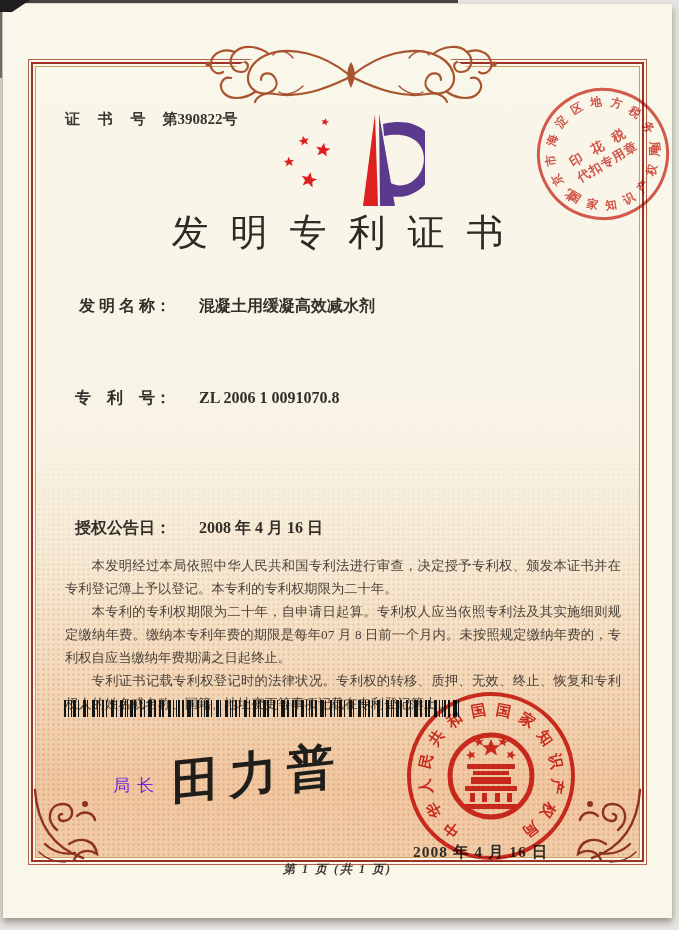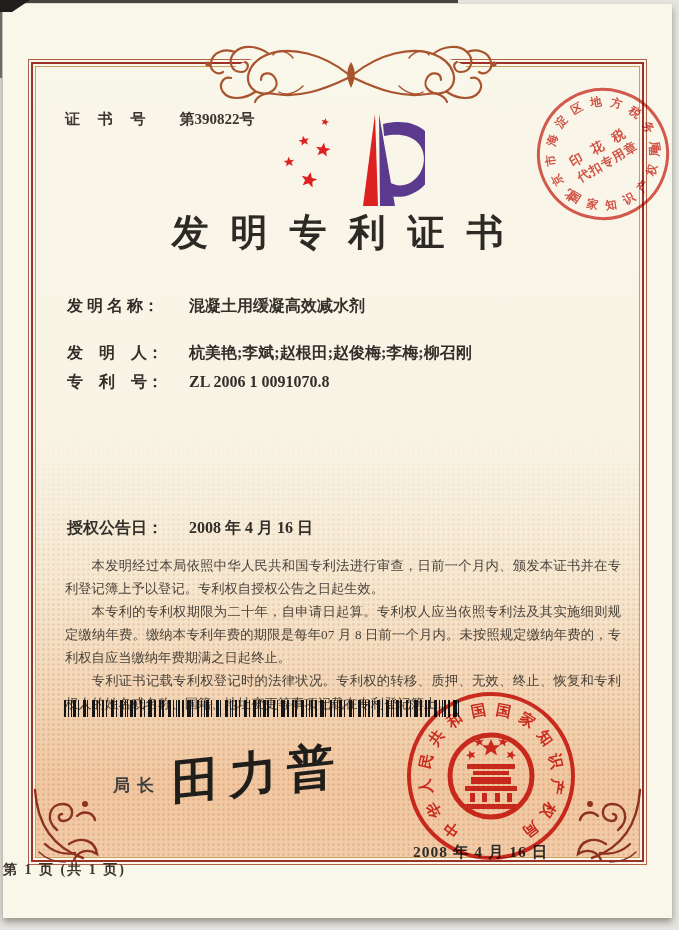--- a/index.html
+++ b/index.html
@@ -40,48 +40,48 @@
             mask-image:linear-gradient(180deg,transparent 45%,#000 78%);
   }
   .flourish{position:absolute;left:192px;top:32px;width:312px;height:72px;z-index:3;}
   .corner-orn{position:absolute;width:84px;height:84px;z-index:3;}
   .corner-orn.bl{left:24px;bottom:48px;}
   .corner-orn.br{right:24px;bottom:48px;transform:scaleX(-1);}
 
   
   .cert-no{position:absolute;left:62px;top:106px;font-size:15px;color:#3a352f;
     font-weight:600;z-index:4;}
-  .cert-no .lbl{letter-spacing:7px;margin-right:27px;}
+  .cert-no .lbl{letter-spacing:7px;margin-right:10px;}
   .logo{position:absolute;left:270px;top:94px;width:152px;height:114px;z-index:4;}
   .title{position:absolute;left:0;width:100%;top:204px;text-align:center;
-    font-size:37px;font-weight:700;color:#2d2a26;letter-spacing:22px;text-indent:22px;z-index:4;}
+    font-size:37px;font-weight:400;color:#2d2a26;letter-spacing:22px;text-indent:22px;z-index:4;}
 
   
   .field-row{position:absolute;left:64px;font-size:16px;color:#322e29;font-weight:600;
     white-space:nowrap;z-index:4;}
-  .field-row .flabel{display:inline-block;min-width:104px;}
-  .field-row .fvalue{margin-left:14px;}
-  .fr0{top:292px;} .fr1{top:339px;} .fr2{top:368px;}
+  .field-row .flabel{display:inline-block;min-width:104px;text-align:right;}
+  .field-row .fvalue{margin-left:24px;}
+  .fr0{top:292px;} .fr1{top:339px;} .fr2{top:384px;}
   .fr3{top:433px;} .fr4{top:480px;} .fr5{top:514px;}
 
   
   .body-text{position:absolute;left:62px;top:550px;width:556px;z-index:4;
     font-size:13.3px;line-height:1.73;color:#4a423a;text-align:justify;font-weight:500;}
   .body-text p{margin:0;text-indent:2em;}
 
   
   .barcode{position:absolute;left:61px;top:696px;width:395px;height:17px;z-index:4;
     background-image:
       repeating-linear-gradient(90deg,#161616 0 2px,transparent 2px 4px,#161616 4px 5px,transparent 5px 9px,#161616 9px 12px,transparent 12px 14px,#161616 14px 15px,transparent 15px 19px),
       repeating-linear-gradient(90deg,#161616 0 1px,transparent 1px 7px);
   }
 
   
-  .director{position:absolute;left:110px;top:770px;font-size:17px;color:#404040;
-    letter-spacing:7px;font-weight:700;z-index:4;}
+  .director{position:absolute;left:110px;top:770px;font-size:17px;color:#6d28d9;
+    letter-spacing:7px;font-weight:400;z-index:4;}
   .signature{position:absolute;left:168px;top:738px;font-size:48px;color:#201e1b;
     font-weight:700;letter-spacing:10px;transform:rotate(-6deg) skewX(-6deg);z-index:4;
     font-family:"DejaVu Serif","Liberation Serif",serif;}
 
   
   .seal{position:absolute;left:402px;top:686px;width:172px;height:172px;z-index:6;
     mix-blend-mode:multiply;opacity:.93;}
   .seal-ring{position:absolute;inset:2px;border:4px solid #d3241a;border-radius:50%;}
   .seal-chars span{position:absolute;color:#d3241a;font-weight:700;line-height:1;}
   .seal-emblem{position:absolute;left:39px;top:36px;width:94px;height:100px;}
@@ -92,22 +92,22 @@
   .tax-stamp{position:absolute;left:532px;top:82px;width:136px;height:136px;z-index:7;
     transform:rotate(-30deg);mix-blend-mode:multiply;opacity:.88;}
   .tax-ring{position:absolute;inset:2px;border:3px solid #d2453a;border-radius:50%;}
   .tax-stamp span{color:#cf3d32;font-weight:700;line-height:1;}
   .tax-center{position:absolute;left:0;width:100%;text-align:center;}
   .tax-c1{top:52px;font-size:13px;letter-spacing:4px;}
   .tax-c2{top:70px;font-size:12.5px;letter-spacing:1px;}
   .tax-chars span{position:absolute;}
 
   
-  .page-footer{position:absolute;left:0;width:100%;top:857px;text-align:left;
-    font-size:14px;font-weight:700;color:#3c352d;z-index:4;letter-spacing:2px;}
+  .page-footer{position:absolute;left:0;width:100%;top:857px;text-align:center;
+    font-size:12px;font-weight:700;color:#3c352d;z-index:4;letter-spacing:2px;font-style:italic;}
 
   svg{display:block;}
 </style>
 </head>
 <body>
 
 <div class="page">
 
   <div class="frame">
     <div class="frame-bg"></div>
@@ -177,35 +177,31 @@
       <path d="M110,26 C152,16 170,46 161,72 C152,95 128,104 113,96 L116,84 C130,93 146,83 150,68 C155,48 140,32 111,38 Z"></path>
     </g>
   </svg>
 
   <div class="title">发明专利证书</div>
 
   <div class="field-row fr0">
     <span class="flabel">发 明 名 称：</span>
     <span class="fvalue">混凝土用缓凝高效减水剂</span>
   </div>
-  <div class="field-row fr1">
-    <span class="flabel">发　明　人：</span>
-    <span class="fvalue">杭美艳;李斌;赵根田;赵俊梅;李梅;柳召刚</span>
-  </div>
   <div class="field-row fr2">
     <span class="flabel">专　利　号：</span>
     <span class="fvalue">ZL 2006 1 0091070.8</span>
   </div>
   <div class="field-row fr5">
     <span class="flabel">授权公告日：</span>
     <span class="fvalue">2008 年 4 月 16 日</span>
   </div>
 
   <div class="body-text">
-    <p>本发明经过本局依照中华人民共和国专利法进行审查，日前一个月内、颁发本证书并在专利登记簿上予以登记。专利权自授权公告之日起生效。</p>
+    <p>本发明经过本局依照中华人民共和国专利法进行审查，决定授予专利权、颁发本证书并在专利登记簿上予以登记。本专利的专利权期限为二十年。</p>
     <p>本专利的专利权期限为二十年，自申请日起算。专利权人应当依照专利法及其实施细则规定缴纳年费。缴纳本专利年费的期限是每年07 月 8 日前一个月内。未按照规定缴纳年费的，专利权自应当缴纳年费期满之日起终止。</p>
     <p>专利证书记载专利权登记时的法律状况。专利权的转移、质押、无效、终止、恢复和专利权人的姓名或名称、国籍、地址变更等事项记载在专利登记簿上。</p>
   </div>
 
   <div class="barcode"></div>
 
   <div class="director">局长</div>
   <div class="signature">田力普</div>
 
   <div class="seal">

